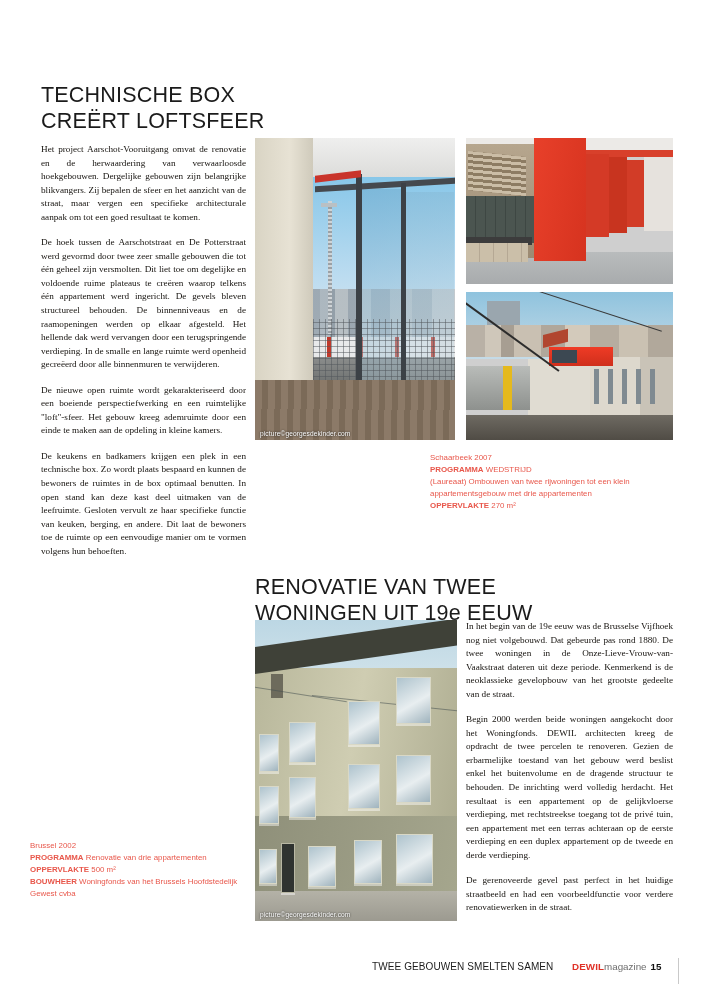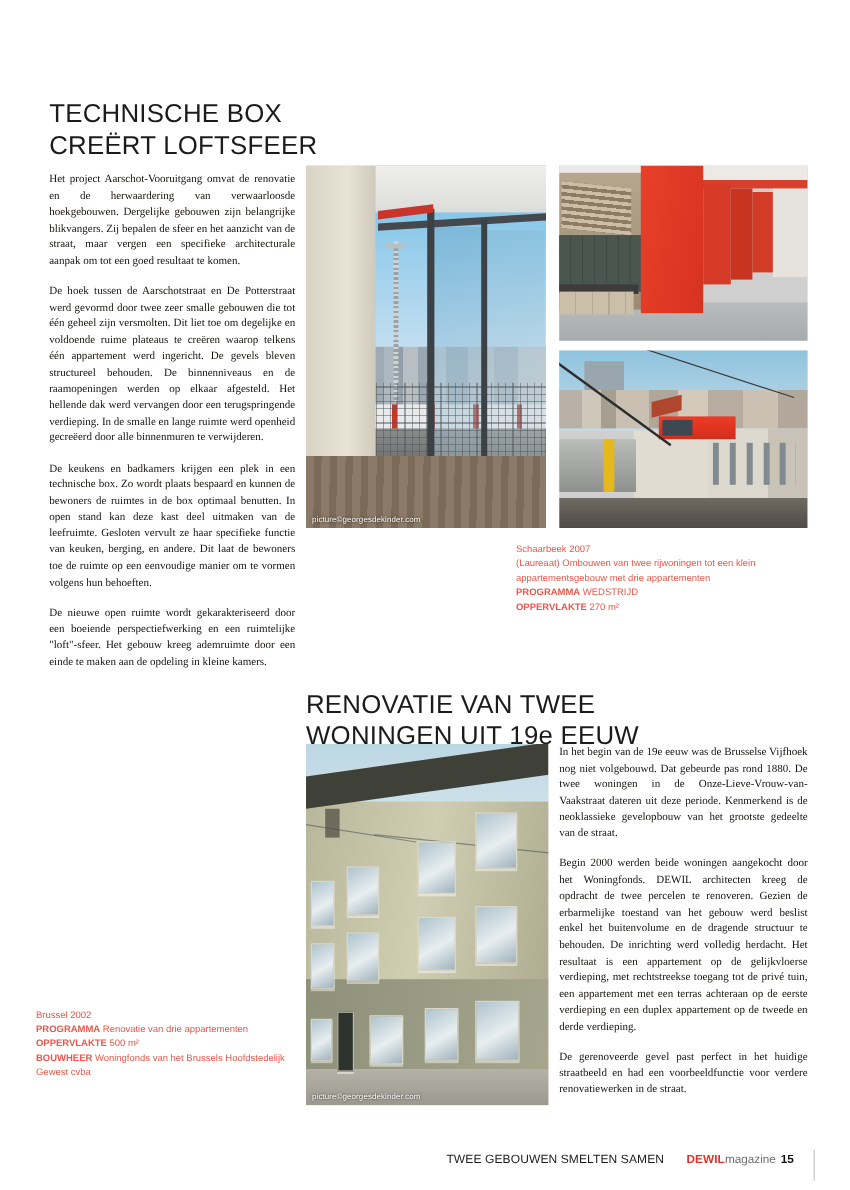--- a/index.html
+++ b/index.html
@@ -358,22 +358,22 @@
 <body>
 
 <div class="page">
 
   <h1 class="article-title" id="title-1">TECHNISCHE BOX
 CREËRT LOFTSFEER</h1>
 
   <div class="body-col" id="body-left">
     <p>Het project Aarschot-Vooruitgang omvat de renovatie en de herwaardering van verwaarloosde hoekgebouwen. Dergelijke gebouwen zijn belangrijke blikvangers. Zij bepalen de sfeer en het aanzicht van de straat, maar vergen een specifieke architecturale aanpak om tot een goed resultaat te komen.</p>
     <p>De hoek tussen de Aarschotstraat en De Potterstraat werd gevormd door twee zeer smalle gebouwen die tot één geheel zijn versmolten. Dit liet toe om degelijke en voldoende ruime plateaus te creëren waarop telkens één appartement werd ingericht. De gevels bleven structureel behouden. De binnenniveaus en de raamopeningen werden op elkaar afgesteld. Het hellende dak werd vervangen door een terugspringende verdieping. In de smalle en lange ruimte werd openheid gecreëerd door alle binnenmuren te verwijderen.</p>
+    <p>De nieuwe open ruimte wordt gekarakteriseerd door een boeiende perspectiefwerking en een ruimtelijke "loft"-sfeer. Het gebouw kreeg ademruimte door een einde te maken aan de opdeling in kleine kamers.</p>
     <p>De keukens en badkamers krijgen een plek in een technische box. Zo wordt plaats bespaard en kunnen de bewoners de ruimtes in de box optimaal benutten. In open stand kan deze kast deel uitmaken van de leefruimte. Gesloten vervult ze haar specifieke functie van keuken, berging, en andere. Dit laat de bewoners toe de ruimte op een eenvoudige manier om te vormen volgens hun behoeften.</p>
-    <p>De nieuwe open ruimte wordt gekarakteriseerd door een boeiende perspectiefwerking en een ruimtelijke "loft"-sfeer. Het gebouw kreeg ademruimte door een einde te maken aan de opdeling in kleine kamers.</p>
   </div>
 
   <div class="photo" id="photo-window">
     <div class="sky"></div>
     <div class="ceiling"></div>
     <div class="city"></div>
     <div class="crane"></div>
     <div class="crane-arm"></div>
     <div class="train"></div>
     <div class="ground"></div>
@@ -418,25 +418,25 @@
     <div class="train2">
       <div class="stripe"></div>
     </div>
     <div class="tracks"></div>
     <div class="wire1"></div>
     <div class="wire2"></div>
   </div>
 
   <div class="meta" id="meta-1">
     <div>Schaarbeek 2007</div>
-    <div>(Laureaat) Ombouwen van twee rijwoningen tot een klein appartementsgebouw met drie appartementen</div>
     <div>
       <b>PROGRAMMA</b>
       <span>WEDSTRIJD</span>
     </div>
+    <div>(Laureaat) Ombouwen van twee rijwoningen tot een klein appartementsgebouw met drie appartementen</div>
     <div>
       <b>OPPERVLAKTE</b>
       <span>270 m²</span>
     </div>
   </div>
 
   <h1 class="article-title" id="title-2">RENOVATIE VAN TWEE
 WONINGEN UIT 19e EEUW</h1>
 
   <div class="body-col" id="body-right">

